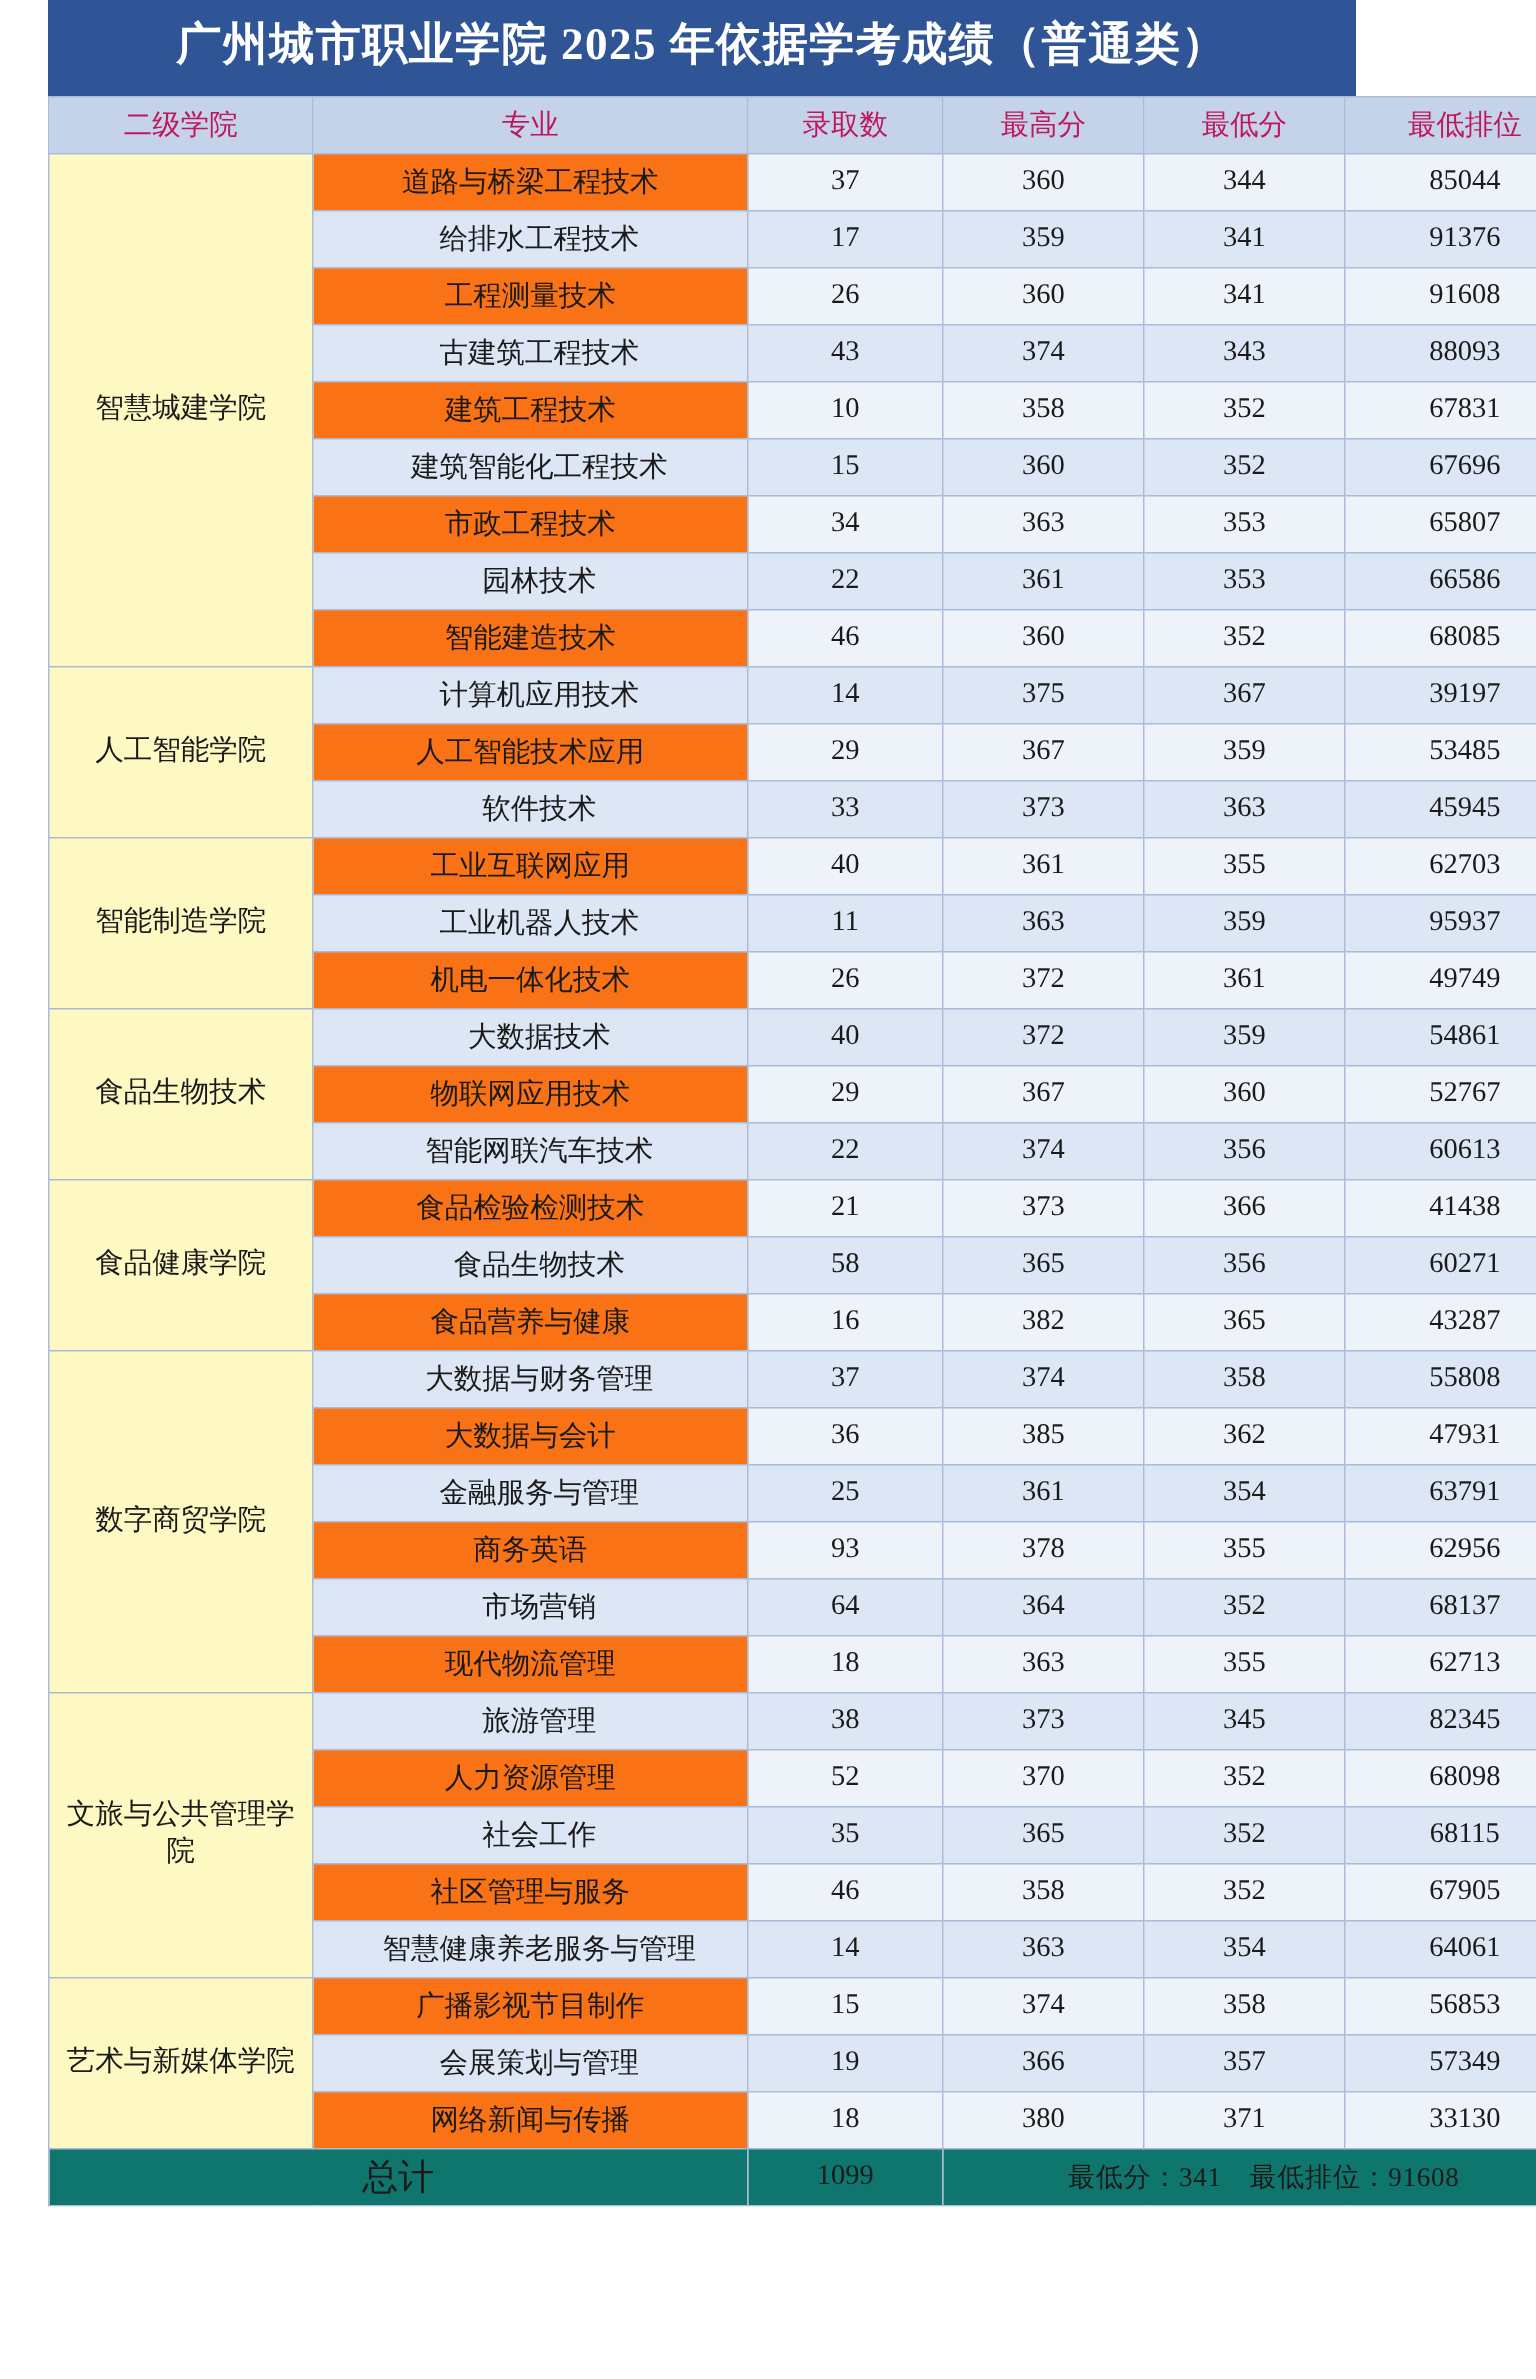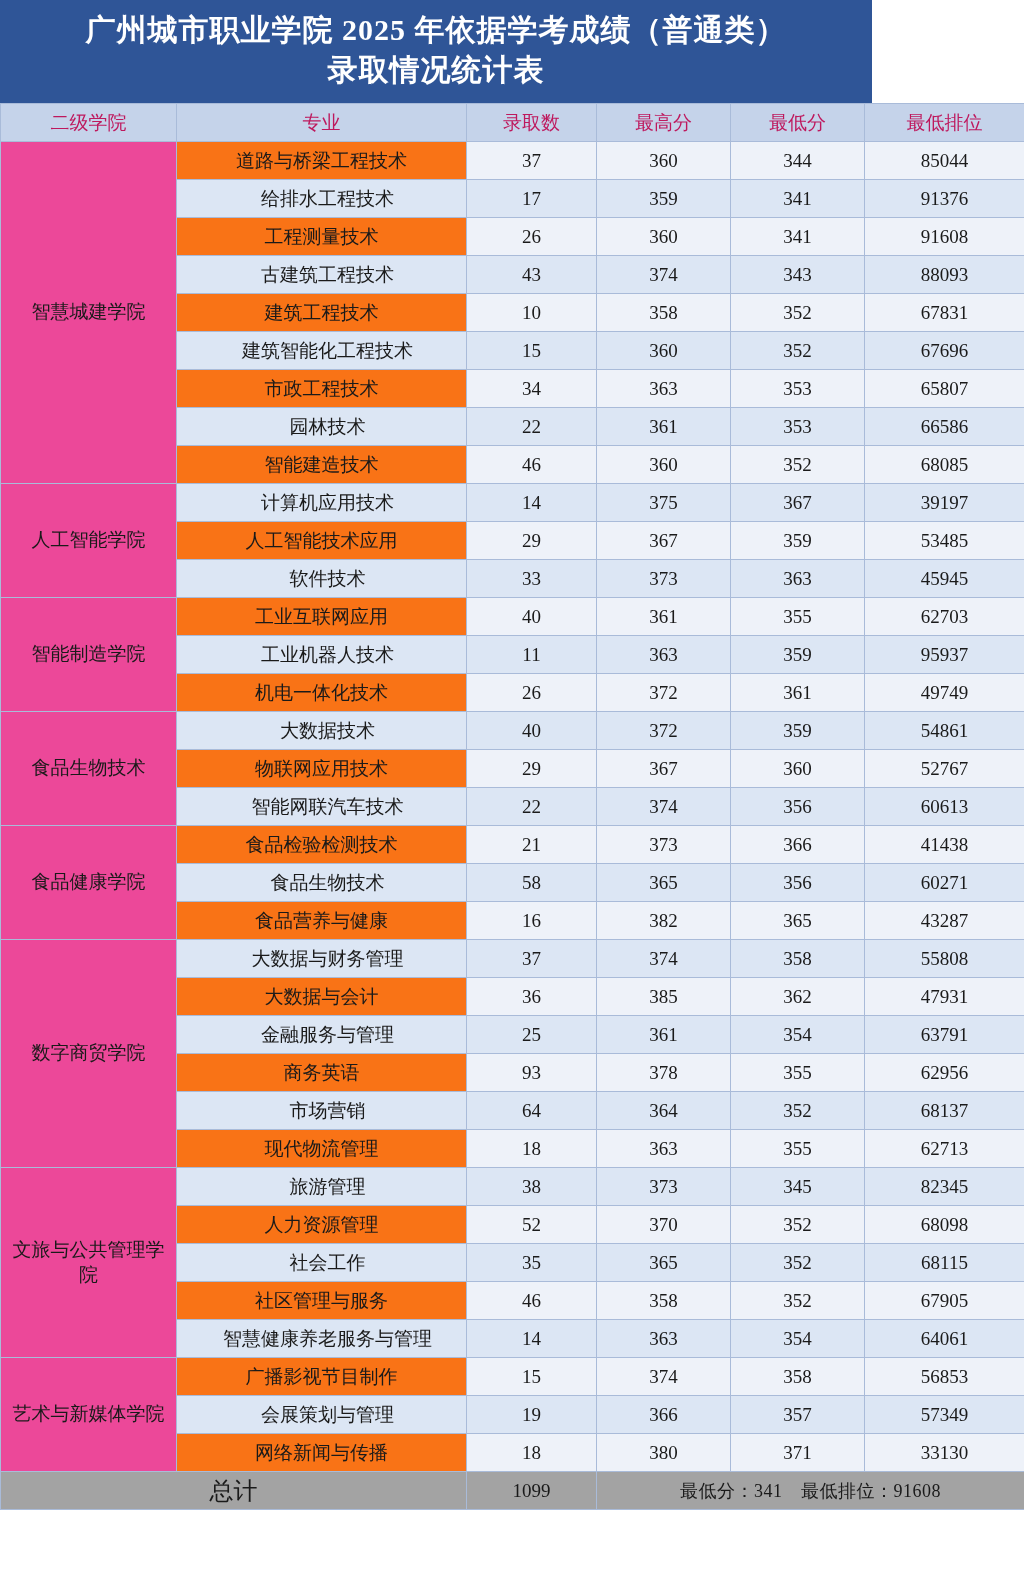--- a/index.html
+++ b/index.html
@@ -8,20 +8,21 @@
     background: #ffffff;
   }
   body {
     width: 1024px;
     font-family: "Liberation Serif", "DejaVu Serif", serif;
     color: #1a1a1a;
   }
   .sheet {
     width: 872px;
     box-sizing: border-box;
+    margin-left: 32px;
   }
   .title-bar {
     background: #2f5597;
     color: #ffffff;
     text-align: center;
     padding: 10px 40px 14px 40px;
     box-sizing: border-box;
   }
   .title-line {
     font-size: 30px;
@@ -52,54 +53,53 @@
     color: #be185d;
   }
   col.c-college { width: 176px; }
   col.c-major   { width: 290px; }
   col.c-count   { width: 130px; }
   col.c-max     { width: 134px; }
   col.c-min     { width: 134px; }
   col.c-rank    { width: 160px; }
 
   td.college {
-    background: #ec4899;
+    background: #fef9c3;
     font-size: 21px;
     line-height: 1.3;
   }
   td.major {
     background: #f97316;
     font-size: 20px;
   }
   tr.alt td.major { background: #dce6f4; padding-left: 16px; }
   td.num {
     background: #eef2f9;
   }
   tr.alt td.num { background: #dce6f4; }
 
   tfoot td {
-    background: #a3a3a3;
+    background: #0f766e;
     font-size: 23px;
     font-weight: bold;
     height: 54px;
   }
   tfoot td.total-label { font-size: 24px; }
   tfoot td.total-summary {
     font-size: 18px;
     letter-spacing: 0.5px;
   }
 </style>
 </head>
 <body>
 
 <div class="sheet">
 
   <div class="title-bar">
     <div class="title-line">广州城市职业学院 2025 年依据学考成绩（普通类）</div>
-    <div class="title-line">录取情况统计表</div>
   </div>
 
   <table class="data">
     <colgroup>
       <col class="c-college">
       <col class="c-major">
       <col class="c-count">
       <col class="c-max">
       <col class="c-min">
       <col class="c-rank">

